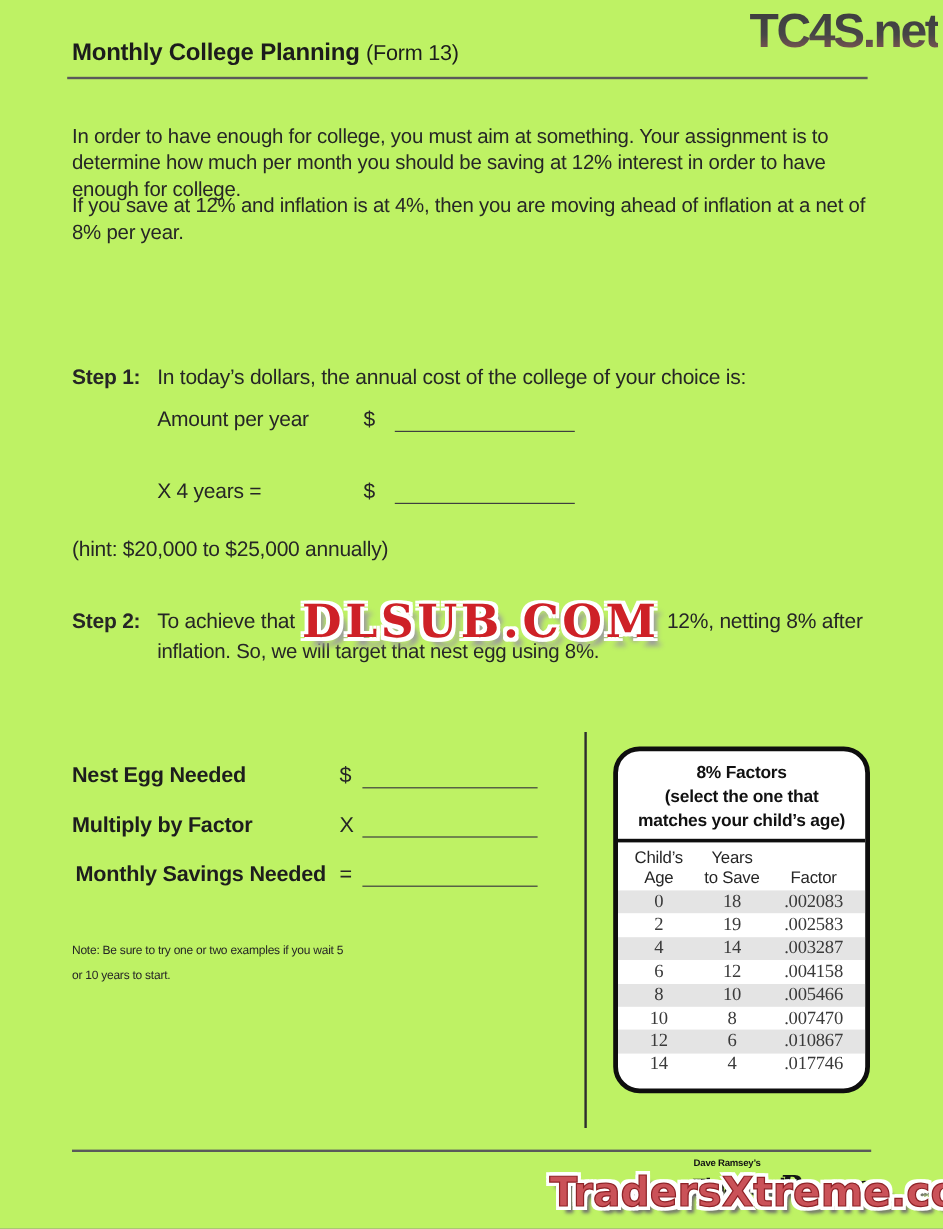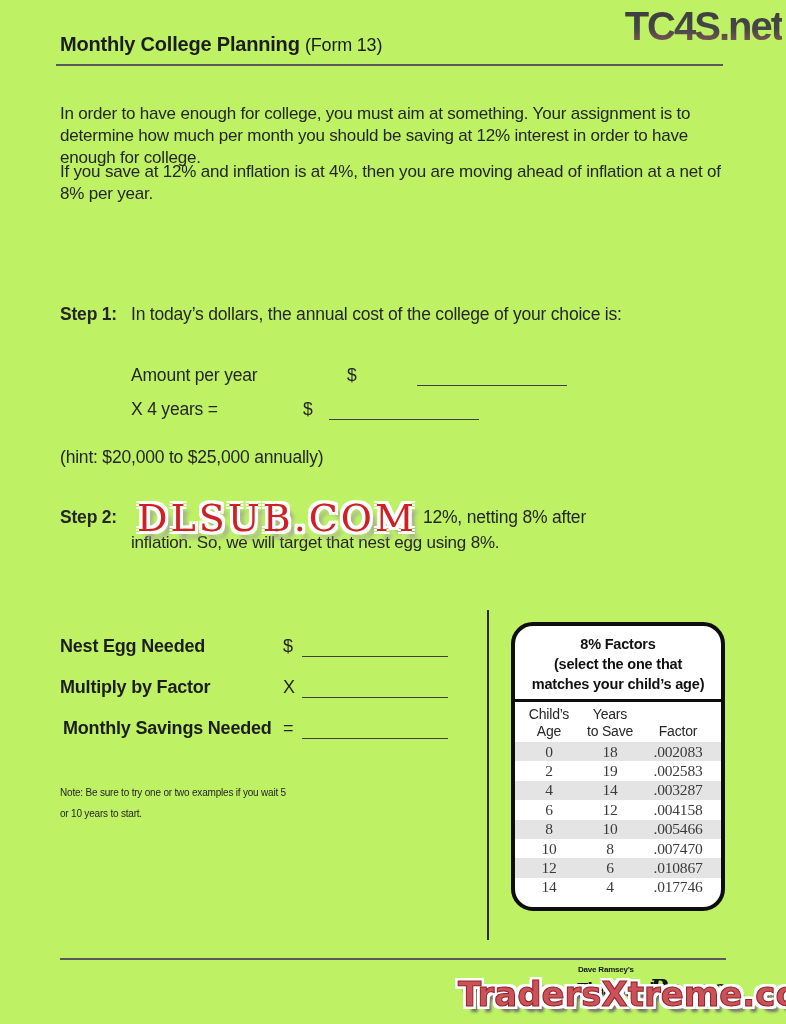--- a/index.html
+++ b/index.html
@@ -32,29 +32,29 @@
   .steprow { left:60px; display:flex; font-size:17.5px; line-height:29px; }
   .steplabel { font-weight:bold; width:71px; flex-shrink:0; }
   #step1 { top:300px; }
 
   .fieldrow { left:131px; display:flex; align-items:flex-end; font-size:17.5px; height:22px; }
   .fieldlabel { width:172px; }
   .dollar { width:26px; }
   .blank { display:inline-block; border-bottom:1.5px solid #3f3f3f; height:20px; }
   .blank.w150 { width:150px; }
   .blank.w146 { width:146px; }
-  #amount-row { top:364px;gap:44px; }
+  #amount-row { top:338px; }
   #years-row { top:398px; }
   #hint { left:60px; top:447px; font-size:17.5px; }
 
   #step2 { top:503px; align-items:center; }
   #step2 .frag { white-space:pre; }
   #dlsub {
     display:inline-block; margin:-8px 2px; padding:0 4px;
-    font-family:"DejaVu Serif", serif; font-weight:normal;
+    font-family:"DejaVu Serif", serif; font-weight:bold;
     font-size:38px; line-height:40px; letter-spacing:3px; color:#ce2127;
     text-shadow:
       -3px -3px 0 #fff, 3px -3px 0 #fff, -3px 3px 0 #fff, 3px 3px 0 #fff,
       0 -3px 0 #fff, 0 3px 0 #fff, -3px 0 0 #fff, 3px 0 0 #fff,
       6px 7px 4px #9c9c9c;
     z-index:5; position:relative;
   }
   #step2-line2 { left:131px; top:533px; font-size:17px; }
 
   
@@ -138,20 +138,21 @@
   </div>
   <div class="abs fieldrow" id="years-row">
     <span class="fieldlabel">X 4 years =</span>
     <span class="dollar">$</span>
     <span class="blank w150"></span>
   </div>
   <div class="abs" id="hint">(hint: $20,000 to $25,000 annually)</div>
 
   <div class="abs steprow" id="step2">
     <span class="steplabel">Step 2:</span>
+    <span class="frag">To achieve that</span>
     <span id="dlsub">DLSUB.COM</span>
     <span class="frag">12%, netting 8% after</span>
   </div>
   <div class="abs" id="step2-line2">inflation. So, we will target that nest egg using 8%.</div>
 
   <div class="abs wsrow" id="ws1">
     <span class="wslabel">Nest Egg Needed</span>
     <span class="wssym">$</span>
     <span class="blank w146"></span>
   </div>

